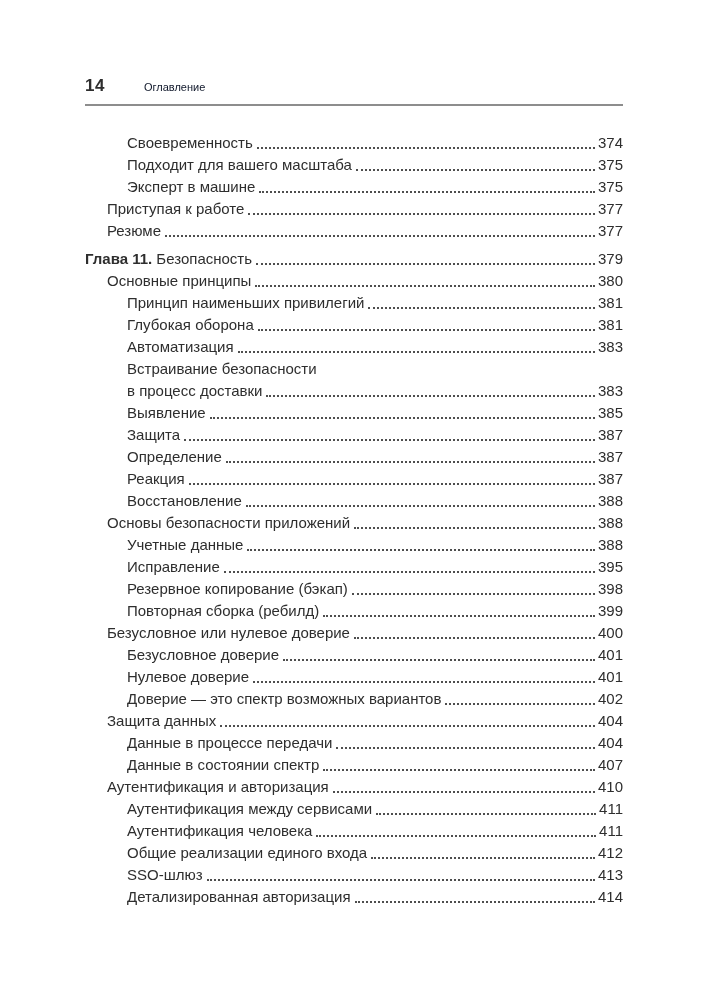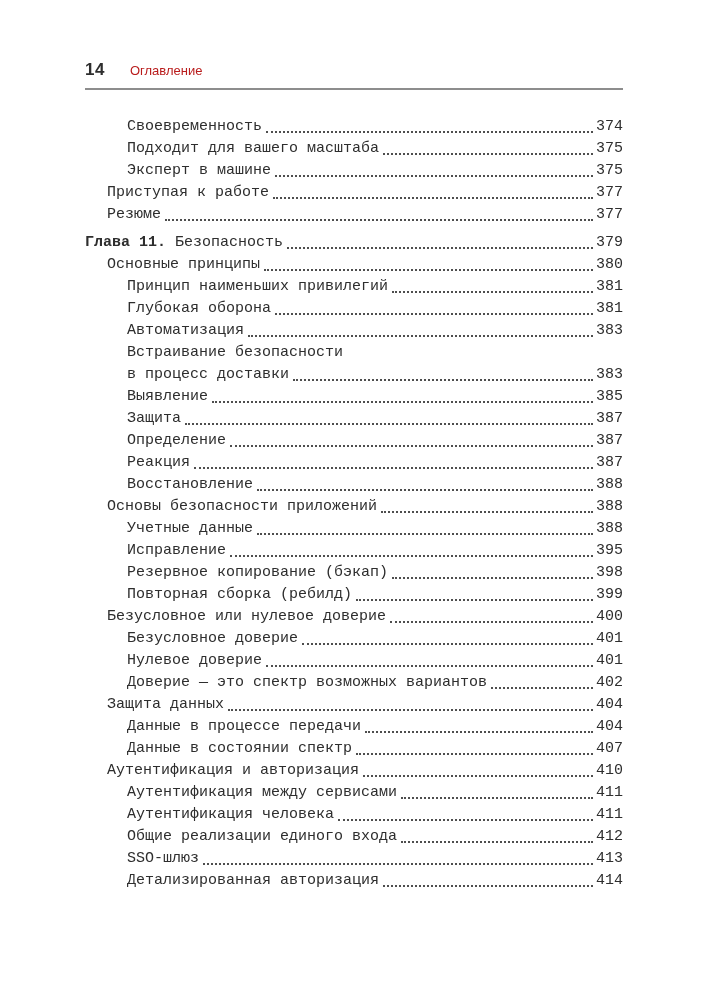--- a/index.html
+++ b/index.html
@@ -12,56 +12,55 @@
     width: 708px;
     height: 1001px;
     background: #ffffff;
     font-family: "Liberation Sans", sans-serif;
     color: #2e2e2e;
     overflow: hidden;
   }
   .content {
     position: absolute;
     left: 85px;
-    top: 0;
+    top: 16px;
     width: 538px;
   }
   .running-head {
     margin-top: 60px;
     display: flex;
     align-items: baseline;
   }
   .running-head .folio {
     font-size: 17px;
     font-weight: bold;
     letter-spacing: 0.5px;
   }
   .running-head .head-title {
-    font-size: 13px;
-    margin-left: 25px;
-    color: #b91c1c;
+    font-size: 11px;
+    margin-left: 39px;
+    color: #0f172a;
   }
   .head-rule {
     margin-top: 8px;
     border-bottom: 2px solid #8d8d8d;
     height: 0;
   }
   .toc {
     margin-top: 26px;
     font-size: 15px;
   }
   .toc-entry { }
   .toc-entry.lvl1 { padding-left: 22px; }
   .toc-entry.lvl2 { padding-left: 42px; }
   .toc-entry.chapter { margin-top: 6px; }
   .toc-line {
     display: flex;
     height: 22px;
     line-height: 22px;
-    font-family: Liberation Mono, monospace;
   }
   .toc-line .title {
     white-space: nowrap;
     flex: 0 0 auto;
   }
   .toc-line .title strong {
     font-weight: bold;
   }
   .toc-line .dots {
     flex: 1 1 auto;

